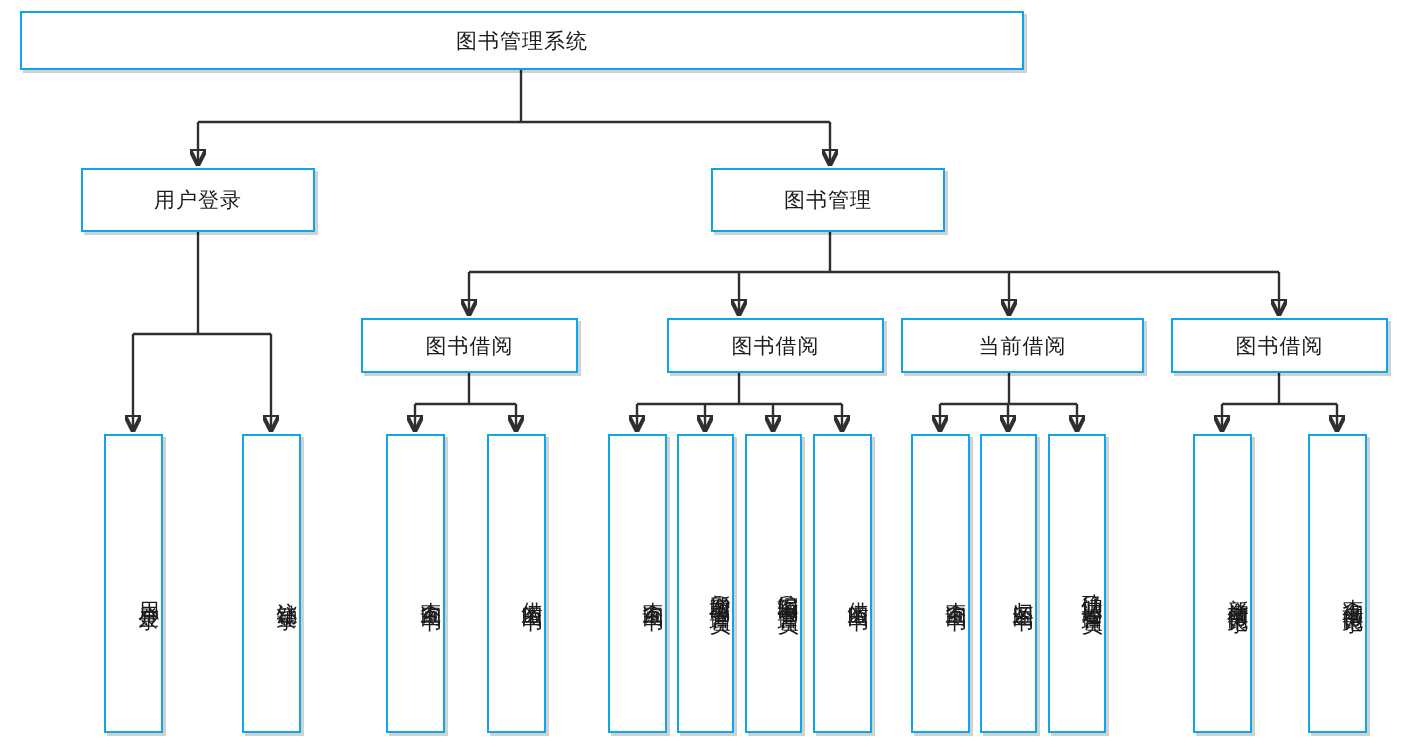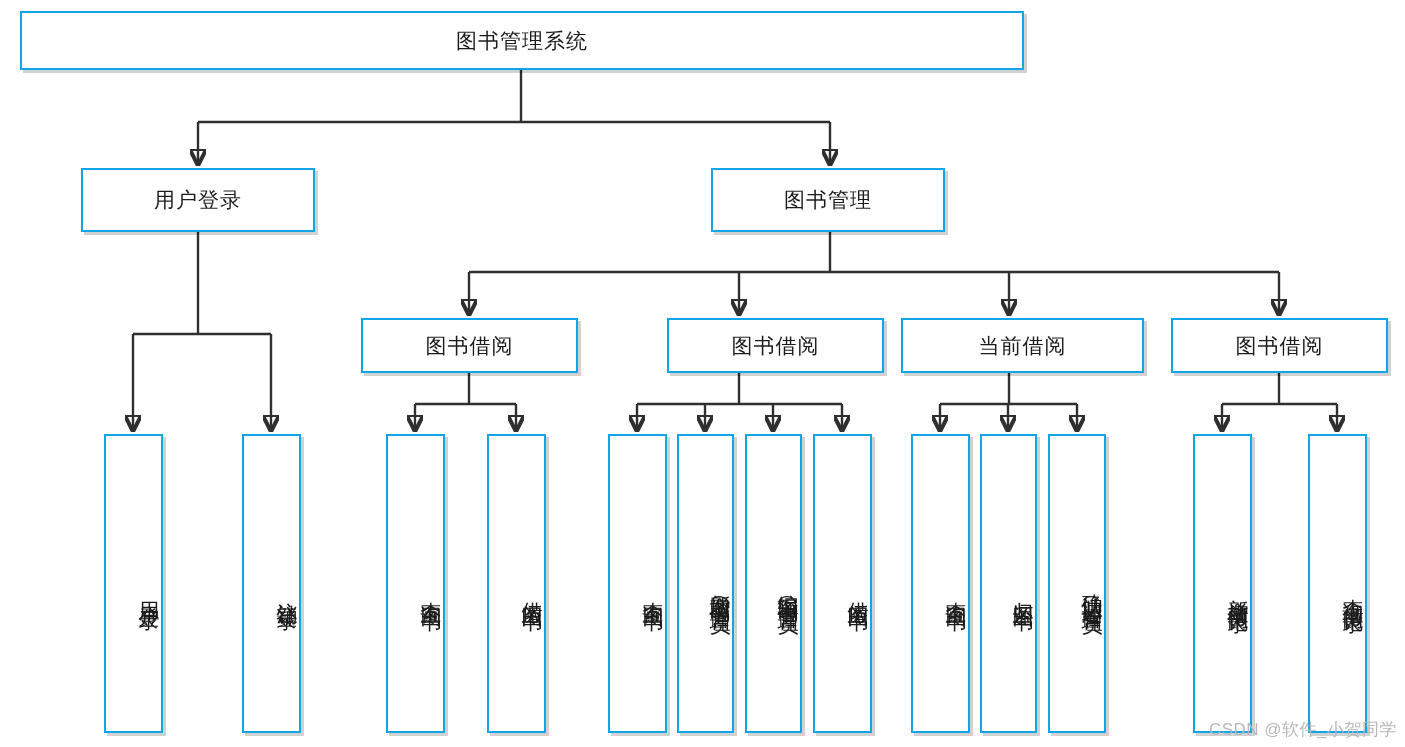--- a/index.html
+++ b/index.html
@@ -186,14 +186,13 @@
   </div>
 
   <div class="node vert" style="left:1193px;top:434px;width:59px;height:299px;">
     <span class="vtext">新增借阅记录</span>
   </div>
 
   <div class="node vert" style="left:1308px;top:434px;width:59px;height:299px;">
     <span class="vtext">查询借阅记录</span>
   </div>
 
-  <div class="watermark">CSDN @软件_小贺同学</div>
 </div>
 
 </body></html>

